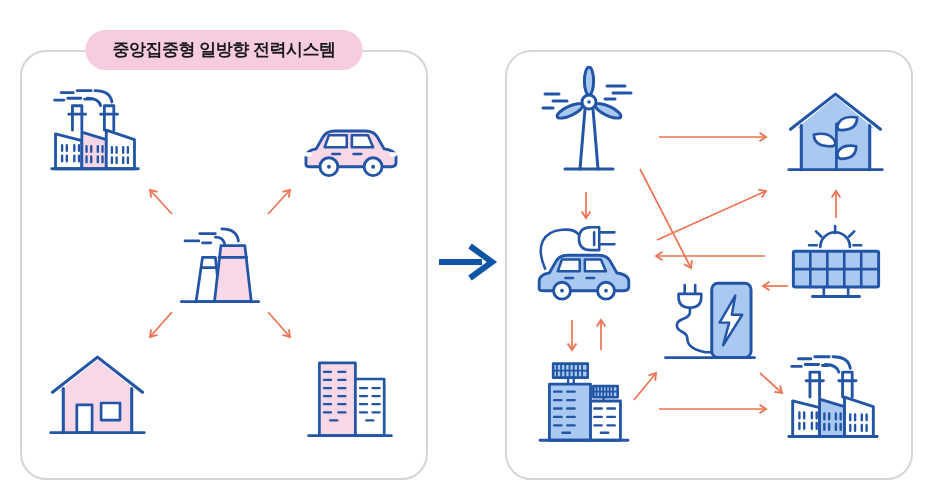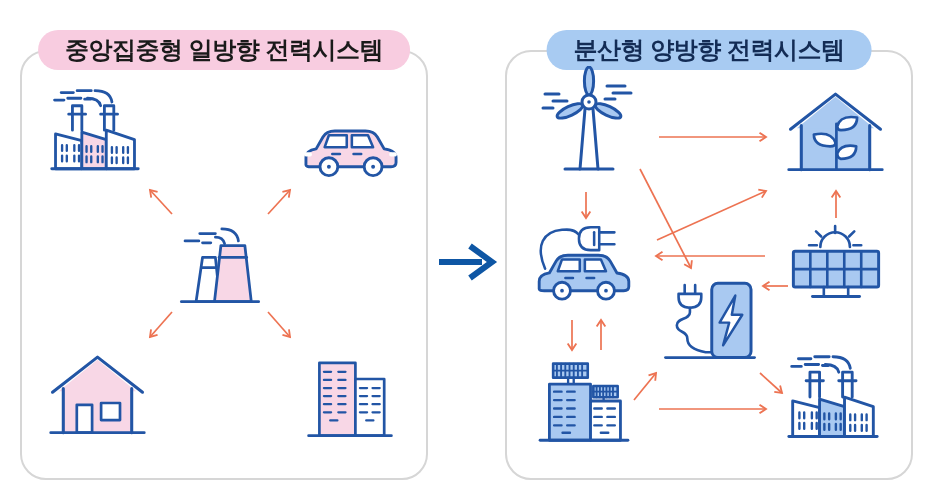--- a/index.html
+++ b/index.html
@@ -3,21 +3,21 @@
 <meta charset="utf-8">
 <style>
   html,body{margin:0;padding:0;background:#fff;font-family:"Liberation Sans",sans-serif;}
   .stage{position:relative;width:931px;height:495px;background:#fff;overflow:hidden;}
   .panel{position:absolute;top:50px;width:404px;height:426px;background:#fff;
          border:2px solid var(--panel-border);border-radius:26px;}
   .panel-left{left:20px}
   .panel-right{left:505px}
   .pill{position:absolute;top:-22px;left:50%;transform:translateX(-50%);
         height:40px;line-height:40px;padding:0 27px;border-radius:21px;
-        font-size:24px;font-weight:700;letter-spacing:-0.5px;white-space:nowrap;text-align:center;}
+        font-size:17px;font-weight:700;letter-spacing:-0.5px;white-space:nowrap;text-align:center;}
   .pill-left{background:var(--left-pill-bg);color:var(--left-title-color);}
   .pill-right{background:var(--right-pill-bg);color:var(--right-title-color);}
   .node{position:absolute;}
   .node svg{display:block;width:100%;height:100%;}
   .arrow-layer{position:absolute;left:0;top:0;width:404px;height:426px;overflow:visible;}
   .flow-arrow{stroke:var(--arrow-orange);stroke-width:1.7;fill:none;}
   .transition{position:absolute;left:436px;top:240px;width:66px;height:44px;}
   
   .s{stroke:var(--outline-blue);stroke-width:3;fill:none;stroke-linecap:round;stroke-linejoin:round;}
   .w{stroke-width:2.5;}
@@ -111,21 +111,20 @@
       </svg>
     </div>
   </section>
 
   <svg class="transition" viewBox="0 0 66 44">
     <path d="M3,22 H46" stroke="var(--transition-blue)" stroke-width="6" fill="none"></path>
     <path d="M34,6 L56,22 L34,38" stroke="var(--transition-blue)" stroke-width="6" fill="none" stroke-linejoin="miter"></path>
   </svg>
 
   <section class="panel panel-right">
-    <div class="pill pill-right">분산형 양방향 전력시스템</div>
 
     <svg id="right-arrows" class="arrow-layer" viewBox="0 0 404 426">
       <defs>
         <marker id="headR" viewBox="0 0 12 12" markerWidth="13" markerHeight="13" refX="8" refY="6" orient="auto" markerUnits="userSpaceOnUse">
           <path d="M2,2 L8,6 L2,10" fill="none" stroke="var(--arrow-orange)" stroke-width="1.7"></path>
         </marker>
       </defs>
     <line x1="152" y1="85" x2="259" y2="85" class="flow-arrow" marker-end="url(#headR)"></line>
         <line x1="79" y1="140" x2="79" y2="166" class="flow-arrow" marker-end="url(#headR)"></line>
         <line x1="133" y1="117" x2="184" y2="216" class="flow-arrow" marker-end="url(#headR)"></line>

